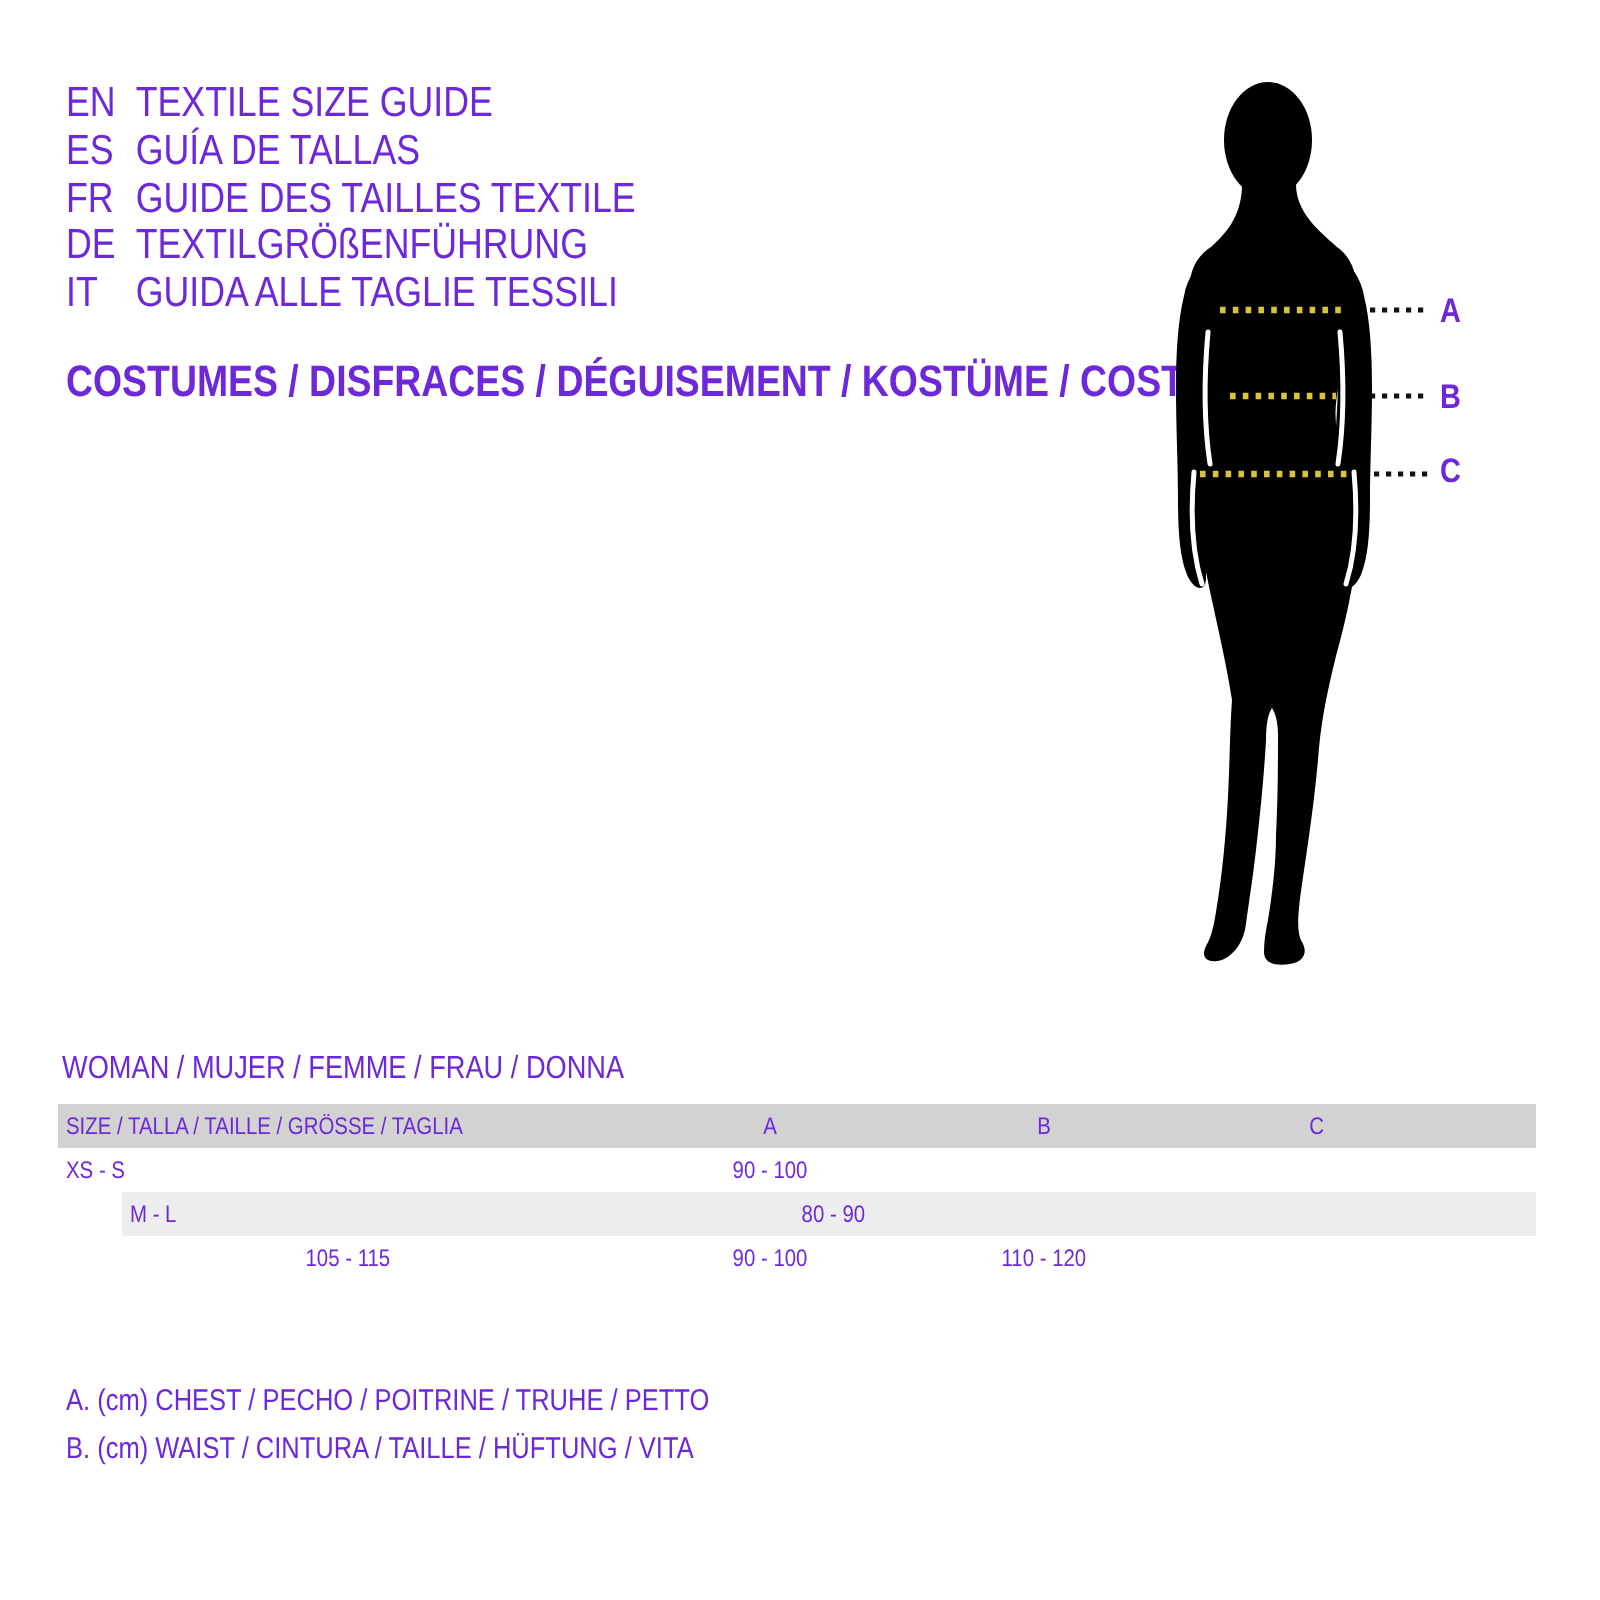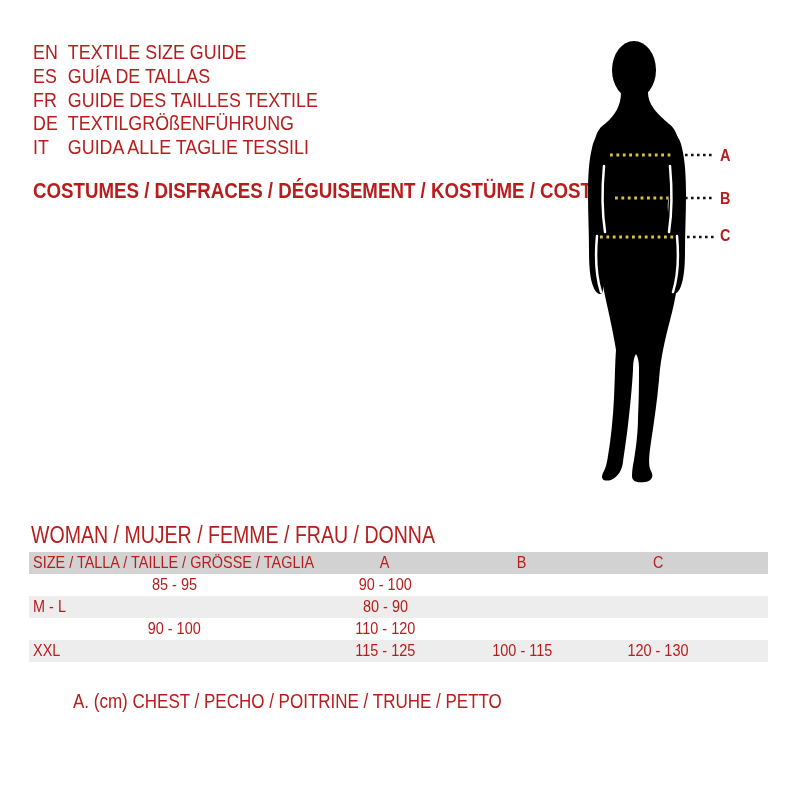--- a/index.html
+++ b/index.html
@@ -1,50 +1,50 @@
 <!DOCTYPE html>
 <html><head>
 <meta charset="utf-8">
 <style>
   html,body{margin:0;padding:0;background:#fff;}
   .canvas{
     position:relative;width:800px;height:800px;background:#ffffff;
-    font-family:"Liberation Sans",sans-serif;color:#b91c1c;overflow:hidden;
+    font-family:"Liberation Sans",sans-serif;color:#6d28d9;overflow:hidden;
   }
   .cond{display:inline-block;transform:scaleX(0.85);transform-origin:0 50%;white-space:nowrap;}
   .cond-c{display:inline-block;transform:scaleX(0.85);transform-origin:50% 50%;white-space:nowrap;}
 
   
   .langs{position:absolute;left:33px;top:40px;}
   .lang-row{display:flex;height:23.8px;align-items:center;font-size:21px;
             transform:scaleX(0.85);transform-origin:0 50%;white-space:nowrap;}
   .lang-code{width:41px;flex:0 0 41px;}
 
   
   .category{position:absolute;left:33px;top:178px;font-size:22px;font-weight:bold;line-height:25px;}
 
   
   .figure-svg{position:absolute;left:560px;top:20px;width:240px;height:500px;}
   .measure-label{position:absolute;left:720px;width:30px;font-size:17px;font-weight:bold;line-height:22px;}
   .ml-a{top:145px;} .ml-b{top:188px;} .ml-c{top:225px;}
 
   
-  .gender{position:absolute;left:31px;top:523px;font-size:23px;line-height:24px;}
+  .gender{position:absolute;left:31px;top:523px;font-size:16px;line-height:24px;}
 
   
   .size-table{position:absolute;left:29px;top:552px;width:739px;}
-  .t-row{display:grid;grid-template-columns:290px 132px 142px 130px 1fr;height:22px;align-items:center;font-size:17px;}
+  .t-row{display:grid;grid-template-columns:290px 132px 142px 130px 1fr;height:22px;align-items:center;font-size:12px;}
   .t-row.head{background:#d2d2d2;}
-  .t-row.alt{background:#ededed;}
+  .t-row.alt{background:#ededed;margin-left:32px;}
   .cell-size{padding-left:4px;text-align:left;}
   .cell-val{text-align:center;}
 
   
   .notes{position:absolute;left:33px;top:689px;}
-  .note-line{height:24px;font-size:20px;line-height:24px;margin-left:40px;}
+  .note-line{height:24px;font-size:15px;line-height:24px;}
 </style>
 </head>
 <body>
 
 <div class="canvas">
 
   <div class="langs">
     <div class="lang-row">
       <span class="lang-code">EN</span>
       <span class="lang-label">TEXTILE SIZE GUIDE</span>
@@ -157,40 +157,35 @@
 
   <div class="size-table">
     <div class="t-row head">
       <div class="cell-size"><span class="cond">SIZE / TALLA / TAILLE / GRÖSSE / TAGLIA</span></div>
       <div class="cell-val"><span class="cond-c">A</span></div>
       <div class="cell-val"><span class="cond-c">B</span></div>
       <div class="cell-val"><span class="cond-c">C</span></div>
       <div></div>
     </div>
     <div class="t-row">
-      <div class="cell-val"><span class="cond-c">85 - 95</span></div>
+      <div class="cell-size"><span class="cond">XS - S</span></div>
       <div class="cell-val"><span class="cond-c">90 - 100</span></div>
       <div></div>
     </div>
     <div class="t-row alt">
       <div class="cell-size"><span class="cond">M - L</span></div>
       <div class="cell-val"><span class="cond-c">80 - 90</span></div>
       <div></div>
     </div>
     <div class="t-row">
+      <div class="cell-val"><span class="cond-c">105 - 115</span></div>
       <div class="cell-val"><span class="cond-c">90 - 100</span></div>
       <div class="cell-val"><span class="cond-c">110 - 120</span></div>
-      <div></div>
-    </div>
-    <div class="t-row alt">
-      <div class="cell-size"><span class="cond">XXL</span></div>
-      <div class="cell-val"><span class="cond-c">115 - 125</span></div>
-      <div class="cell-val"><span class="cond-c">100 - 115</span></div>
-      <div class="cell-val"><span class="cond-c">120 - 130</span></div>
       <div></div>
     </div>
   </div>
 
   <div class="notes">
     <div class="note-line"><span class="cond">A. (cm) CHEST / PECHO / POITRINE / TRUHE / PETTO</span></div>
+    <div class="note-line"><span class="cond">B. (cm) WAIST / CINTURA / TAILLE / HÜFTUNG / VITA</span></div>
   </div>
 
 </div>
 
 </body></html>

